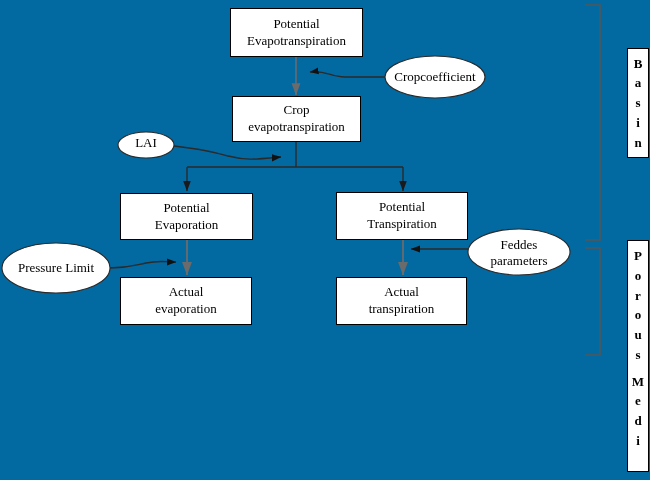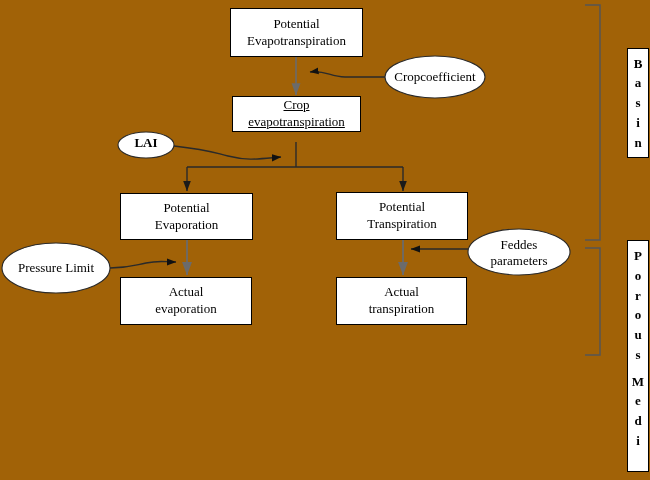--- a/index.html
+++ b/index.html
@@ -5,21 +5,21 @@
 <style>
   html, body {
     margin: 0;
     padding: 0;
     background: #ffffff;
   }
   #stage {
     position: relative;
     width: 650px;
     height: 480px;
-    background: #a16207;
+    background: #0369a1;
     overflow: hidden;
     font-family: "Liberation Serif", "DejaVu Serif", serif;
   }
   svg.layer {
     position: absolute;
     left: 0;
     top: 0;
     width: 650px;
     height: 480px;
     overflow: visible;
@@ -125,21 +125,21 @@
 
     <path d="M585,5 L600,5 L600,240 L585,240" fill="none" stroke="#555555" stroke-width="1.5"></path>
     <path d="M585,248 L600,248 L600,355 L585,355" fill="none" stroke="#555555" stroke-width="1.5"></path>
   </svg>
 
   <div class="node box" style="left:230px; top:8px; width:133px; height:49px;">
     <span class="nowrap">Potential</span>
     <span class="nowrap">Evapotranspiration</span>
   </div>
 
-  <div class="node box" style="left:232px; top:96px; width:129px; height:36px;text-decoration:underline;">
+  <div class="node box" style="left:232px; top:96px; width:129px; height:46px;">
     <span class="nowrap">Crop</span>
     <span class="nowrap">evapotranspiration</span>
   </div>
 
   <div class="node box" style="left:120px; top:193px; width:133px; height:47px;">
     <span class="nowrap">Potential</span>
     <span class="nowrap">Evaporation</span>
   </div>
 
   <div class="node box" style="left:336px; top:192px; width:132px; height:48px;">
@@ -154,21 +154,21 @@
 
   <div class="node box" style="left:336px; top:277px; width:131px; height:48px;">
     <span class="nowrap">Actual</span>
     <span class="nowrap">transpiration</span>
   </div>
 
   <div class="ellipse-label" style="left:380px; top:65px; width:110px; height:24px;">
     <span>Cropcoefficient</span>
   </div>
 
-  <div class="ellipse-label" style="left:118px; top:134px; width:56px; height:18px;font-weight:bold;">
+  <div class="ellipse-label" style="left:118px; top:134px; width:56px; height:18px;">
     <span>LAI</span>
   </div>
 
   <div class="ellipse-label" style="left:6px; top:257px; width:100px; height:22px;">
     <span>Pressure Limit</span>
   </div>
 
   <div class="ellipse-label" style="left:470px; top:234px; width:98px; height:38px; flex-direction:column;">
     <span>Feddes</span>
     <span>parameters</span>

